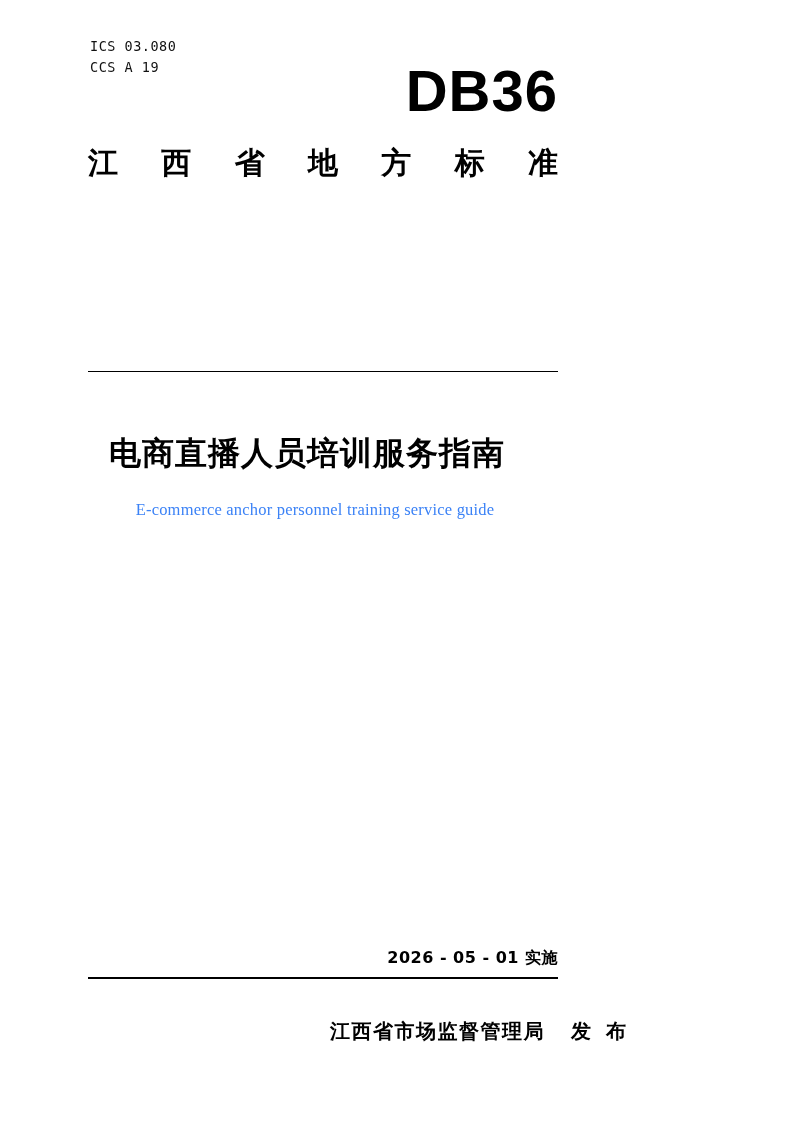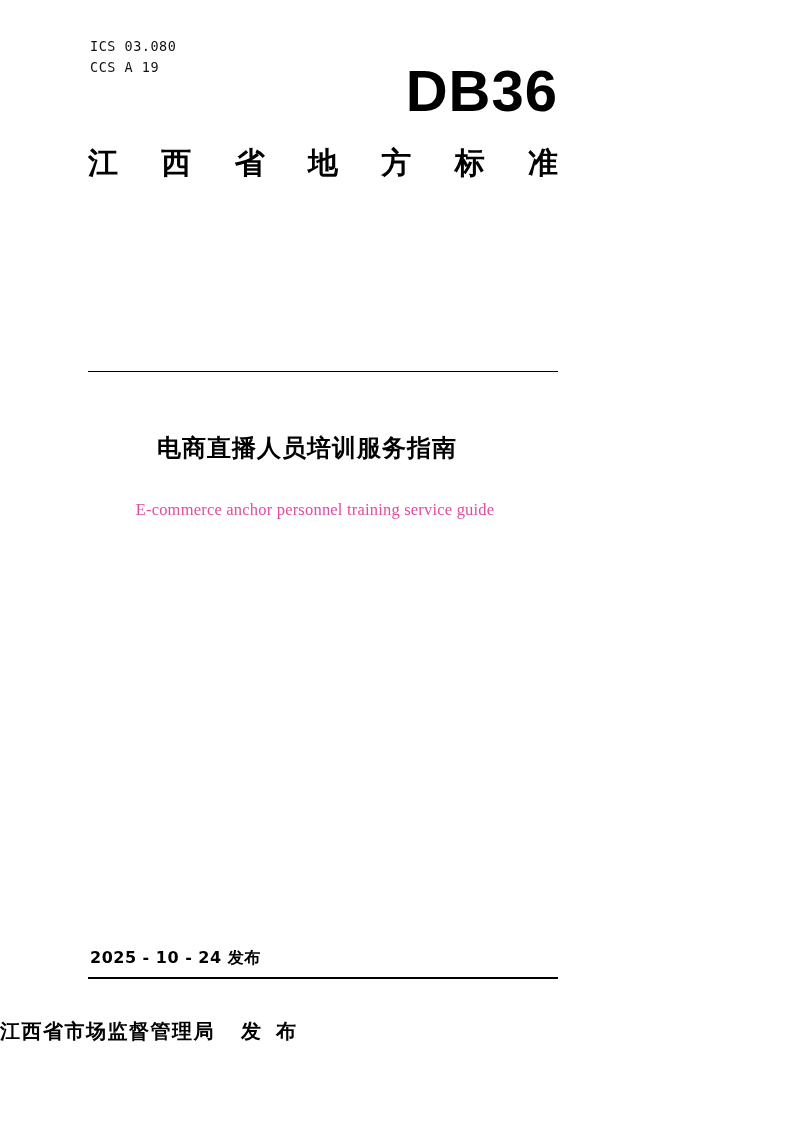--- a/index.html
+++ b/index.html
@@ -90,34 +90,34 @@
 
   
   .doc-title-cn {
     position: absolute;
     left: 0;
     right: 16px;
     top: 432px;
     text-align: center;
     font-family: "DejaVu Sans", sans-serif;
     font-weight: bold;
-    font-size: 24px;
+    font-size: 32px;
     letter-spacing: 1px;
     color: #000;
   }
   .doc-title-en {
     position: absolute;
     left: 0;
     right: 0;
     top: 500px;
     text-align: center;
     font-family: "Liberation Serif", serif;
     font-size: 16.5px;
     letter-spacing: 0.2px;
-    color: #ec4899;
+    color: #3b82f6;
   }
 
   
   .rule-bottom {
     position: absolute;
     left: 88px;
     right: 72px;
     top: 977px;
     height: 1.6px;
     background: #000;
@@ -140,21 +140,21 @@
     font-size: 16px;
     letter-spacing: 0.5px;
   }
 
   
   .publisher {
     position: absolute;
     left: 0;
     right: 0;
     top: 1018px;
-    text-align: left;
+    text-align: right;
     font-family: "DejaVu Sans", sans-serif;
     font-weight: bold;
     font-size: 20px;
     letter-spacing: 1.5px;
     color: #000;
   }
   .publisher .pub-word {
     margin-left: 26px;
     letter-spacing: 4px;
   }
@@ -180,20 +180,20 @@
     <span>标</span>
     <span>准</span>
   </div>
 
 
   <div class="rule-top"></div>
 
   <div class="doc-title-cn">电商直播人员培训服务指南</div>
   <div class="doc-title-en">E-commerce anchor personnel training service guide</div>
 
-  <div class="issue-date">2025 - 10 - 24 发布</div>
+  <div class="effective-date">2026 - 05 - 01 实施</div>
   <div class="rule-bottom"></div>
 
   <div class="publisher">
     <span>江西省市场监督管理局</span><span class="pub-word">发 布</span>
   </div>
 
 </div>
 
 </body></html>

